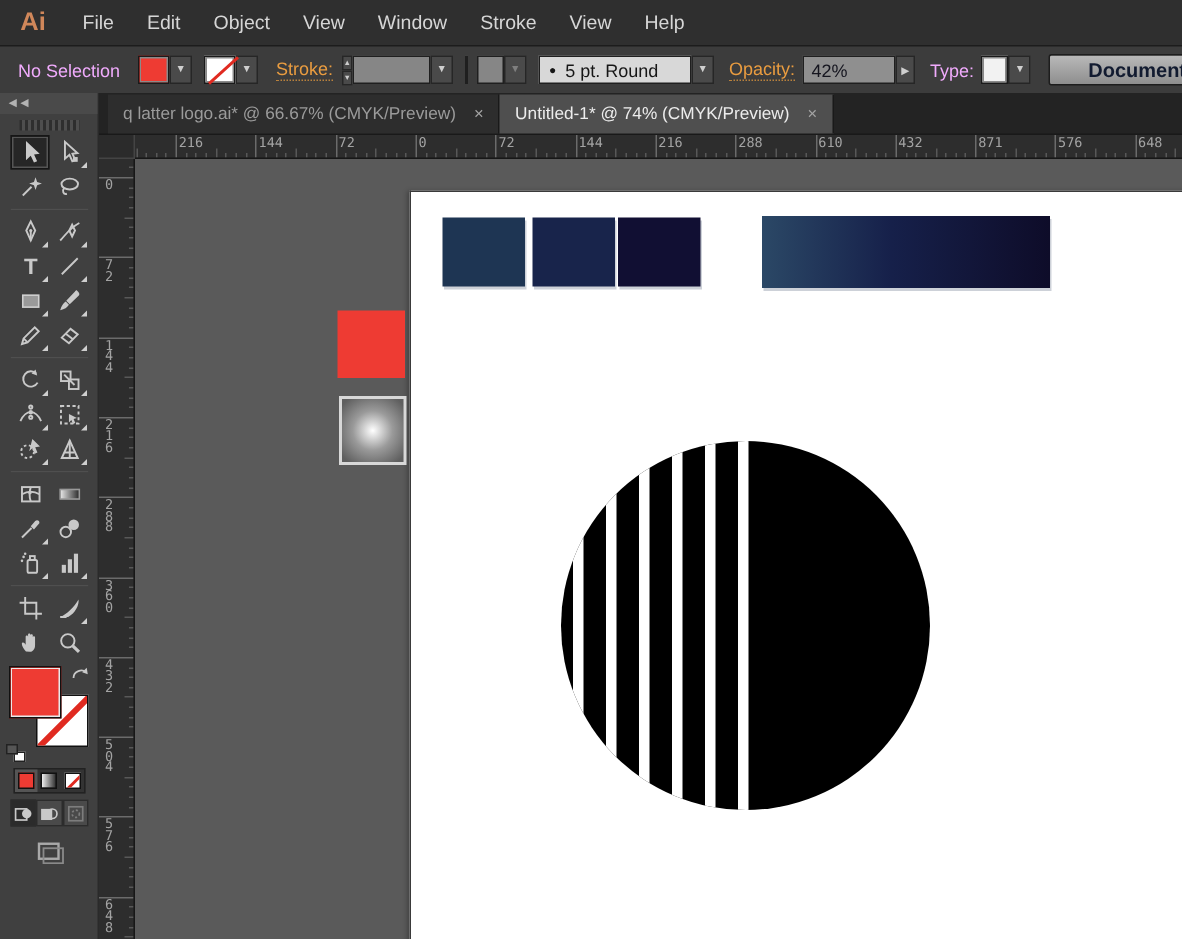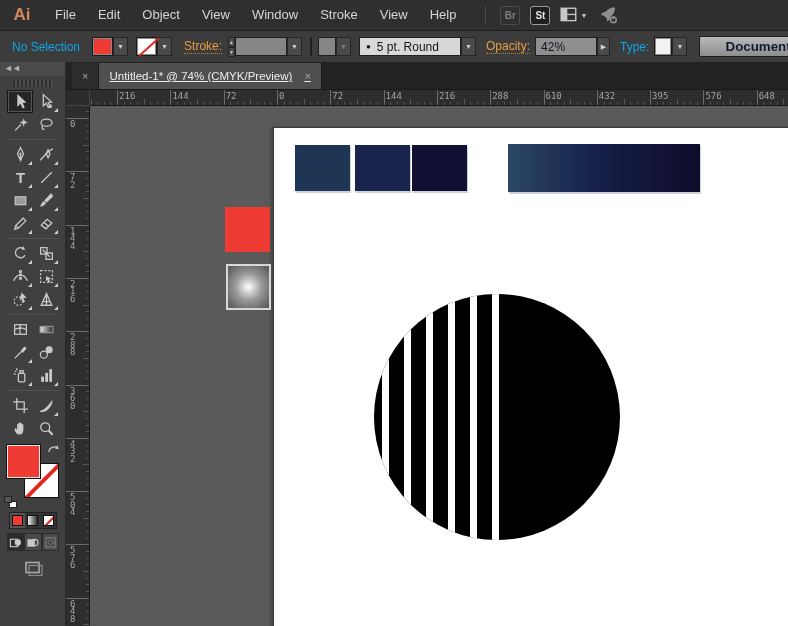--- a/index.html
+++ b/index.html
@@ -20,21 +20,21 @@
   .badge.lit{color:#e2e2e2;border-color:#9a9a9a;background:#1f1f1f;}
   .icon-btn{display:flex;align-items:center;gap:2px;color:#b5b5b5;}
   .dd{font-size:7px;color:#c9c9c9;}
 
   
   #controlbar{position:absolute;left:0;top:30px;width:788px;height:33px;background:#3c3c3c;
               border-top:1px solid #1c1c1c;border-bottom:1px solid #191919;
               display:flex;align-items:center;overflow:hidden;}
   #cb-grip{width:8px;height:26px;margin-left:2px;
            background:radial-gradient(circle,#777 29%,transparent 32%);background-size:4px 4px;}
-  .cb-label{color:#0ea5e9;white-space:nowrap;}
+  .cb-label{color:#f0abfc;white-space:nowrap;}
   .cb-hot{color:#e99c40;border-bottom:1px dotted #b9813d;white-space:nowrap;cursor:default;}
   .swatch-grp{display:flex;align-items:center;}
   .swatch{width:21px;height:19px;border:1px solid #1a1a1a;box-shadow:inset 0 0 0 1px #8a8a8a;}
   .none-swatch{background:#fff;position:relative;}
   .none-swatch::after{content:"";position:absolute;left:-1px;top:8px;width:26px;height:2px;
        background:#e02a20;transform:rotate(-42deg);}
   .arrow-btn{width:15px;height:19px;background:#4a4a4a;border:1px solid #262626;
        display:flex;align-items:center;justify-content:center;font-size:7px;color:#cfcfcf;}
   .spinner{display:flex;flex-direction:column;width:13px;height:20px;}
   .spinner span{flex:1;background:#4a4a4a;border:1px solid #262626;font-size:5px;color:#ccc;
@@ -92,21 +92,21 @@
        border:1px solid #2c2c2c;}
   .mode-btn.on{background:#2b2b2b;}
   #screenmode{position:absolute;left:22px;top:496px;width:24px;height:20px;
        display:flex;align-items:center;justify-content:center;}
 
   
   #tabbar{position:absolute;left:66px;top:62px;width:722px;height:28px;background:#232323;
        display:flex;align-items:flex-end;border-bottom:1px solid #191919;}
   .tab{height:26px;display:flex;align-items:center;padding:0 10px;gap:12px;
        background:#2d2d2d;border-right:1px solid #191919;font-size:11.5px;color:#9b9b9b;}
-  .tab.active{background:#4f4f4f;color:#ececec;text-decoration:underline;}
+  .tab.active{background:#4f4f4f;color:#ececec;}
   .tab-close{font-size:11px;color:#a5a5a5;cursor:default;}
   #tab-lead{width:6px;}
 
   
   #corner{position:absolute;left:66px;top:90px;width:24px;height:16px;background:#2b2b2b;
        border-right:1px solid #444;border-bottom:1px solid #444;}
   #hruler{position:absolute;left:90px;top:90px;width:698px;height:16px;background:#2d2d2d;
        border-bottom:1px solid #171717;overflow:hidden;}
   #vruler{position:absolute;left:66px;top:106px;width:24px;height:520px;background:#2d2d2d;
        border-right:1px solid #171717;overflow:hidden;}
@@ -138,40 +138,20 @@
     <div id="menu-items" style="display:flex">
         <span class="mi">File</span>
         <span class="mi">Edit</span>
         <span class="mi">Object</span>
         <span class="mi">View</span>
         <span class="mi">Window</span>
         <span class="mi">Stroke</span>
         <span class="mi">View</span>
         <span class="mi">Help</span>
       </div>
-    <div id="menubar-right">
-      <div class="mb-sep"></div>
-      <div class="badge dim">Br</div>
-      <div class="badge lit">St</div>
-      <div class="icon-btn">
-        <svg width="18" height="16" viewBox="0 0 16 14">
-          <rect x="1" y="1" width="13" height="11" class="ln"></rect>
-          <rect x="1" y="1" width="5.5" height="11" class="fl"></rect>
-          <line x1="6.5" y1="6.5" x2="14" y2="6.5" class="ln"></line>
-        </svg>
-          <span class="dd">▼</span>
-      </div>
-      <div class="icon-btn">
-        <svg width="22" height="18" viewBox="0 0 18 15">
-          <path class="fl" style="fill:#8f8f8f" d="M14 1c-3 .3-5.5 1.8-7 3.8L4.5 5.5 3 7.5l2.4.4L8 10.5l.4 2.4 2-1.5.7-2.5C13 7.5 14.7 4.5 15 2z"></path>
-          <circle cx="13.5" cy="11.5" r="2.4" class="ln" style="stroke:#8f8f8f"></circle>
-          <line x1="13.5" y1="8.6" x2="13.5" y2="11" class="ln" style="stroke:#8f8f8f;stroke-width:1.6"></line>
-        </svg>
-      </div>
-    </div>
   </div>
 
   <div id="controlbar">
     <div id="cb-grip"></div>
     <span class="cb-label" style="margin:0 12px 0 10px">No Selection</span>
     <div class="swatch-grp">
       <div class="swatch" id="cb-fill-swatch" style="background: rgb(238, 59, 51);"></div>
       <div class="arrow-btn">
           <span>▼</span>
         </div>
@@ -516,20 +496,21 @@
       <svg width="20" height="16" viewBox="0 0 20 16">
         <rect x="2" y="2.5" width="13" height="10" class="ln" style="stroke:#a9a9a9;stroke-width:1.6"></rect>
         <rect x="5" y="5.5" width="13" height="10" class="ln" style="stroke:#8a8a8a"></rect>
       </svg>
     </div>
   </div>
 
   <div id="tabbar">
     <div id="tab-lead"></div>
   <div class="tab">
+        <span>q latter logo.ai* @ 66.67% (CMYK/Preview)</span>
         <span class="tab-close">×</span>
       </div>
       <div class="tab active">
         <span>Untitled-1* @ 74% (CMYK/Preview)</span>
         <span class="tab-close">×</span>
       </div>
     </div>
 
   <div id="corner"></div>
   <div id="hruler">
@@ -641,21 +622,21 @@
       <div class="hlabel" style="left: 29.1px;">216</div>
       <div class="hlabel" style="left: 82.4px;">144</div>
       <div class="hlabel" style="left: 135.7px;">72</div>
       <div class="hlabel" style="left: 189px;">0</div>
       <div class="hlabel" style="left: 242.3px;">72</div>
       <div class="hlabel" style="left: 295.6px;">144</div>
       <div class="hlabel" style="left: 348.9px;">216</div>
       <div class="hlabel" style="left: 402.2px; text-align: center;">288</div>
       <div class="hlabel" style="left: 455.5px;">610</div>
       <div class="hlabel" style="left: 508.8px;">432</div>
-      <div class="hlabel" style="left: 562.1px;">395</div>
+      <div class="hlabel" style="left: 562.1px;">871</div>
       <div class="hlabel" style="left: 615.4px;">576</div>
       <div class="hlabel" style="left: 668.7px;">648</div>
     </div>
   <div id="vruler">
       <div class="vtick min" style="top: 5.3px;"></div>
       <div class="vtick major" style="top: 12px;"></div>
       <div class="vtick min" style="top: 18.7px;"></div>
       <div class="vtick min" style="top: 25.3px;"></div>
       <div class="vtick min" style="top: 32px;"></div>
       <div class="vtick mid" style="top: 38.6px;"></div>

